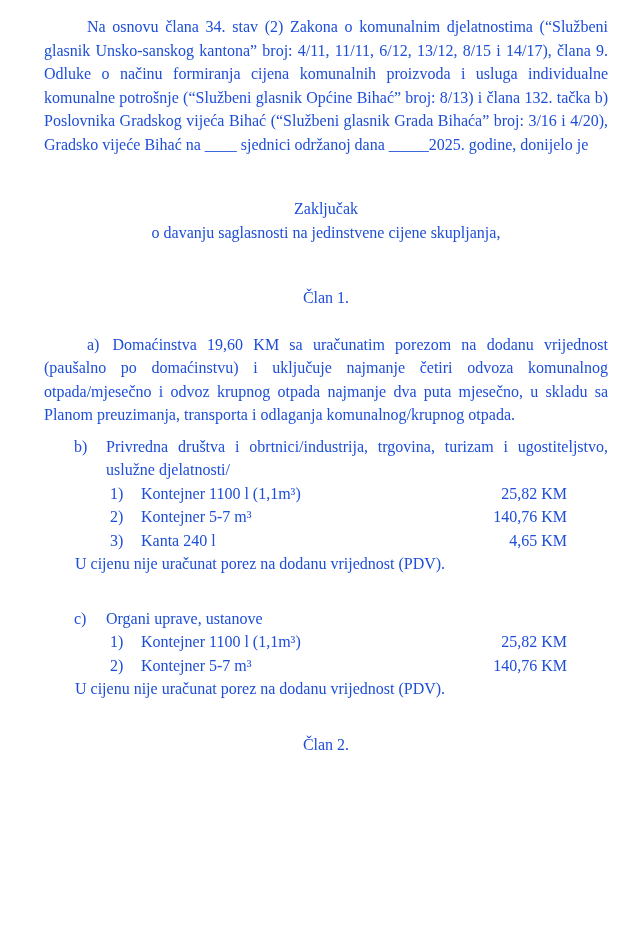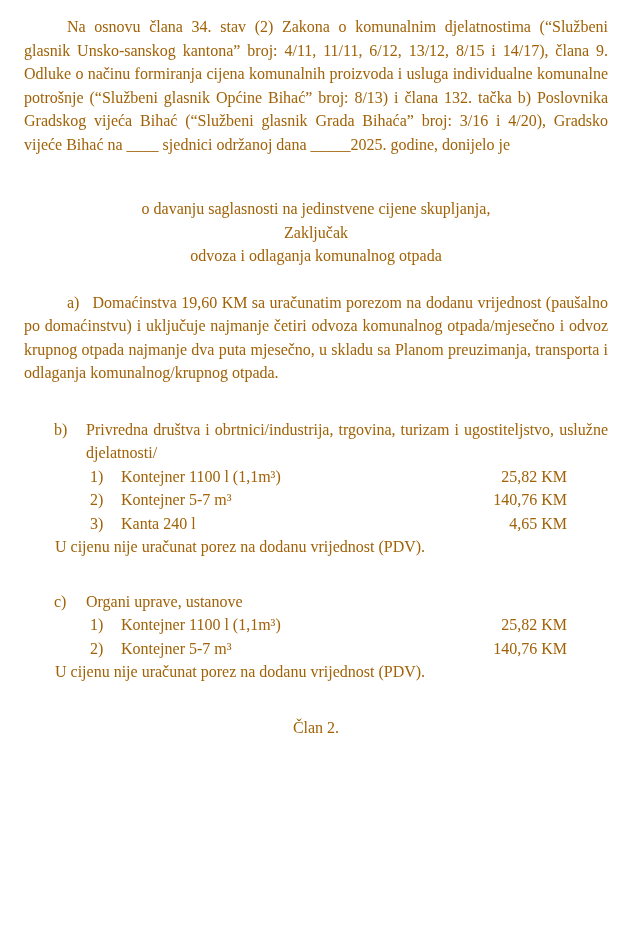--- a/index.html
+++ b/index.html
@@ -5,23 +5,23 @@
   html, body {
     margin: 0;
     padding: 0;
     background: #ffffff;
   }
   .page {
     position: relative;
     width: 640px;
     height: 939px;
     box-sizing: border-box;
-    padding: 15px 32px 20px 24px;
+    padding: 15px 32px 20px 44px;
     background: #ffffff;
-    color: #a16207;
+    color: #1d4ed8;
     font-family: "Liberation Serif", "DejaVu Serif", serif;
     font-size: 16px;
     line-height: 23.5px;
     overflow: hidden;
   }
   .para {
     margin: 0;
     text-align: justify;
   }
   .indent {
@@ -43,21 +43,21 @@
   .heading-2 {
     margin-top: 32px;
   }
   .item-a {
     margin-top: 23px;
   }
   .marker-inline {
     margin-right: 13px;
   }
   .list-block-b {
-    margin-top: 33px;
+    margin-top: 8px;
   }
   .list-block-c {
     margin-top: 31px;
   }
   .hang {
     padding-left: 62px;
     text-align: justify;
   }
   .hang-marker {
     display: inline-block;
@@ -86,25 +86,25 @@
   }
 </style>
 </head>
 <body>
 
 <div class="page">
 
   <p class="para indent">Na osnovu člana 34. stav (2) Zakona o komunalnim djelatnostima (“Službeni glasnik Unsko-sanskog kantona” broj: 4/11, 11/11, 6/12, 13/12, 8/15 i 14/17), člana 9. Odluke o načinu formiranja cijena komunalnih proizvoda i usluga individualne komunalne potrošnje (“Službeni glasnik Općine Bihać” broj: 8/13) i člana 132. tačka b) Poslovnika Gradskog vijeća Bihać (“Službeni glasnik Grada Bihaća” broj: 3/16 i 4/20), Gradsko vijeće Bihać na ____ sjednici održanoj dana _____2025. godine, donijelo je</p>
 
   <div class="title-block">
+    <div class="title-line">Zaključak</div>
     <div class="title-line">o davanju saglasnosti na jedinstvene cijene skupljanja,</div>
-    <div class="title-line">Zaključak</div>
-    <div class="title-line">odvoza i odlaganja komunalnog otpada</div>
   </div>
 
+  <div class="article-heading heading-1">Član 1.</div>
 
 
   <p class="para indent item-a">
     <span class="marker-inline">a)</span><span>Domaćinstva 19,60 KM sa uračunatim porezom na dodanu vrijednost (paušalno po domaćinstvu) i uključuje najmanje četiri odvoza komunalnog otpada/mjesečno i odvoz krupnog otpada najmanje dva puta mjesečno, u skladu sa Planom preuzimanja, transporta i odlaganja komunalnog/krupnog otpada.</span>
   </p>
 
   <div class="list-block-b">
     <div class="hang">
       <span class="hang-marker">b)</span><span>Privredna društva i obrtnici/industrija, trgovina, turizam i ugostiteljstvo, uslužne djelatnosti/</span>
     </div>

